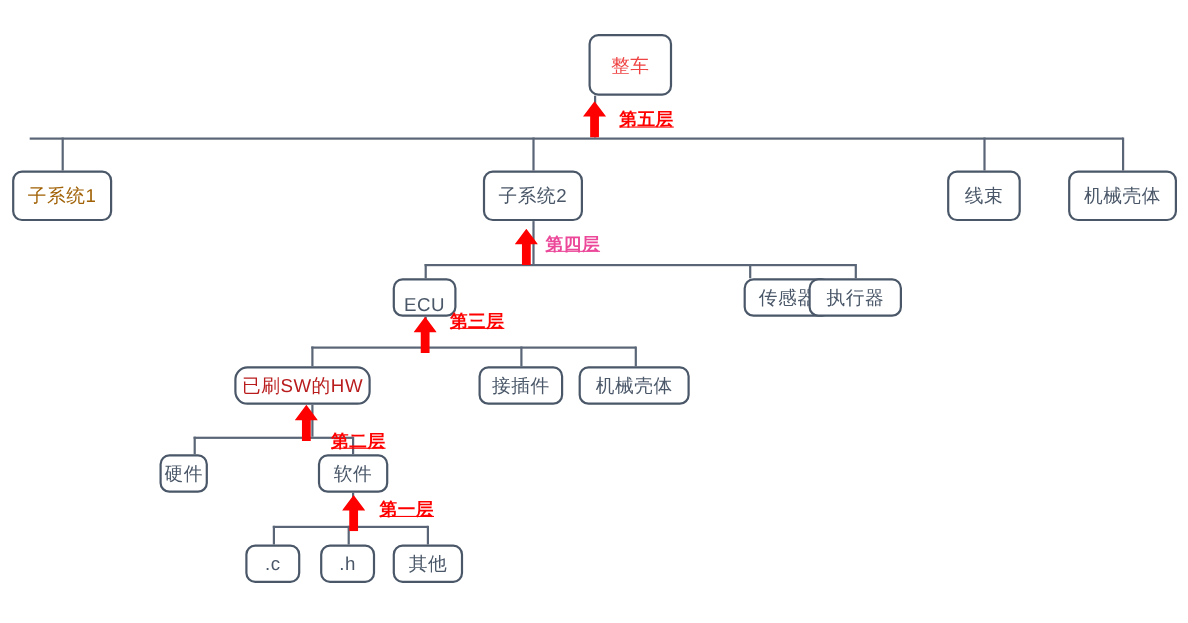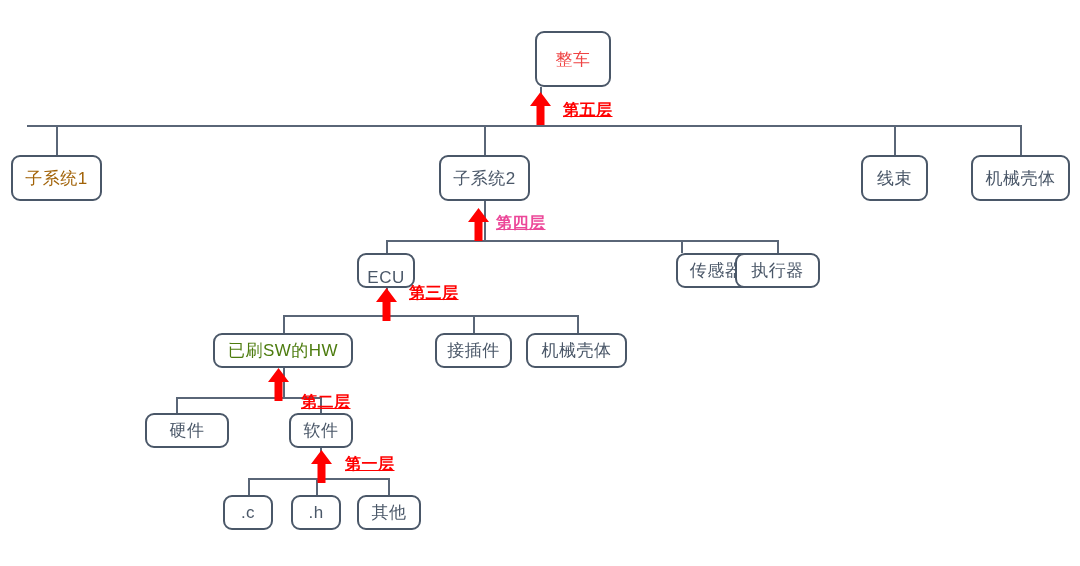--- a/index.html
+++ b/index.html
@@ -107,30 +107,30 @@
       </div>
       <div class="node" style="left: 357px; top: 253px; width: 58px; height: 35px; border-color: rgb(74, 87, 104); color: rgb(74, 87, 104); align-items: flex-end;">
         <span>ECU</span>
       </div>
       <div class="node" style="left: 640px; top: 253px; width: 80px; height: 35px; border-color: rgb(74, 87, 104); color: rgb(74, 87, 104); margin-left: 36px;">
         <span>传感器</span>
       </div>
       <div class="node" style="left: 735px; top: 253px; width: 85px; height: 35px; border-color: rgb(74, 87, 104); color: rgb(74, 87, 104);">
         <span>执行器</span>
       </div>
-      <div class="node" style="left: 213px; top: 333px; width: 140px; height: 35px; border-color: rgb(74, 87, 104); color: #4d7c0f;">
+      <div class="node" style="left: 213px; top: 333px; width: 124px; height: 35px; border-color: rgb(74, 87, 104); color: #b91c1c; border-radius: 12px;">
         <span>已刷SW的HW</span>
       </div>
       <div class="node" style="left: 435px; top: 333px; width: 77px; height: 35px; border-color: rgb(74, 87, 104); color: rgb(74, 87, 104);">
         <span>接插件</span>
       </div>
       <div class="node" style="left: 526px; top: 333px; width: 101px; height: 35px; border-color: rgb(74, 87, 104); color: rgb(74, 87, 104);">
         <span>机械壳体</span>
       </div>
-      <div class="node" style="left: 145px; top: 413px; width: 84px; height: 35px; border-color: rgb(74, 87, 104); color: rgb(74, 87, 104);">
+      <div class="node" style="left: 145px; top: 413px; width: 44px; height: 35px; border-color: rgb(74, 87, 104); color: rgb(74, 87, 104);">
         <span>硬件</span>
       </div>
       <div class="node" style="left: 289px; top: 413px; width: 64px; height: 35px; border-color: rgb(74, 87, 104); color: rgb(74, 87, 104);">
         <span>软件</span>
       </div>
       <div class="node" style="left: 223px; top: 495px; width: 50px; height: 35px; border-color: rgb(74, 87, 104); color: rgb(74, 87, 104);">
         <span>.c</span>
       </div>
       <div class="node" style="left: 291px; top: 495px; width: 50px; height: 35px; border-color: rgb(74, 87, 104); color: rgb(74, 87, 104);">
         <span>.h</span>

